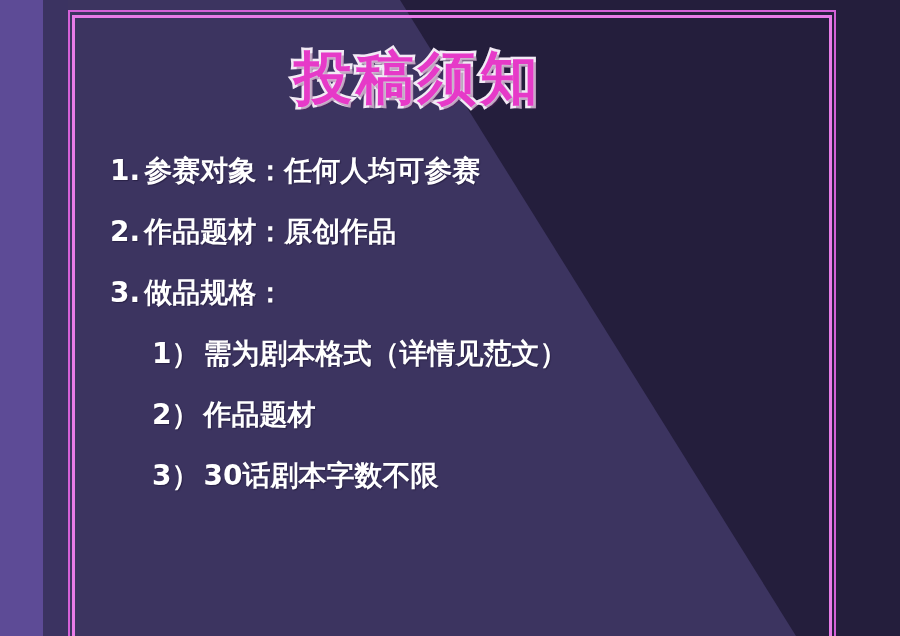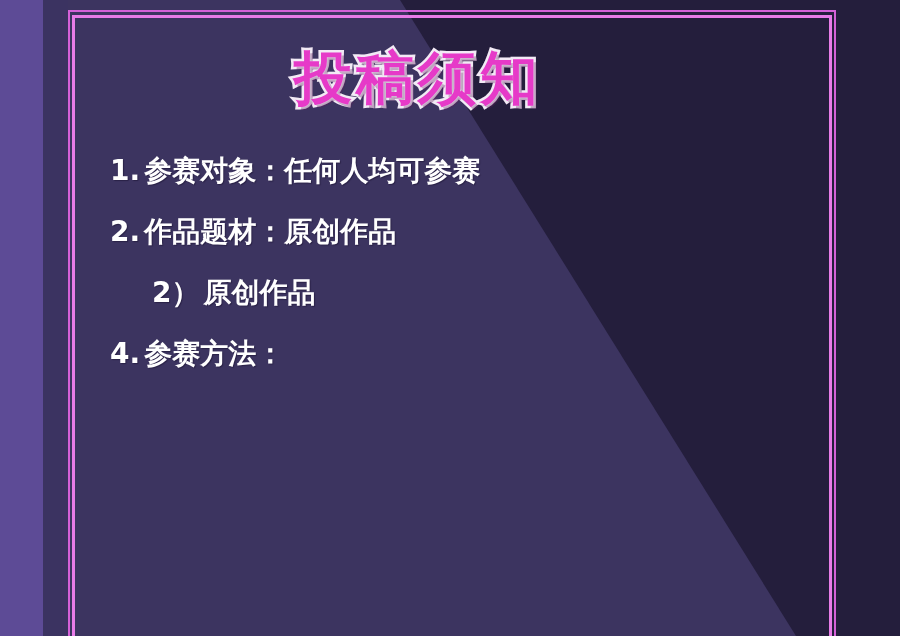--- a/index.html
+++ b/index.html
@@ -140,27 +140,33 @@
   <div class="list">
 
     <div class="line">
       <span class="num">1.</span><span>参赛对象：任何人均可参赛</span>
     </div>
 
     <div class="line">
       <span class="num">2.</span><span>作品题材：原创作品</span>
     </div>
 
-
+    <div class="line">
+      <span class="num">3.</span><span>做品规格：</span>
+    </div>
 
     <div class="line sub">
-      <span class="num">2）</span><span>原创作品</span>
+      <span class="num">1）</span><span>需为剧本格式（详情见范文）</span>
     </div>
 
+    <div class="line sub">
+      <span class="num">2）</span><span>作品题材</span>
+    </div>
 
-    <div class="line">
-      <span class="num">4.</span><span>参赛方法：</span>
+    <div class="line sub">
+      <span class="num">3）</span><span>30话剧本字数不限</span>
     </div>
+
 
 
   </div>
 
 </div>
 
 </body></html>

